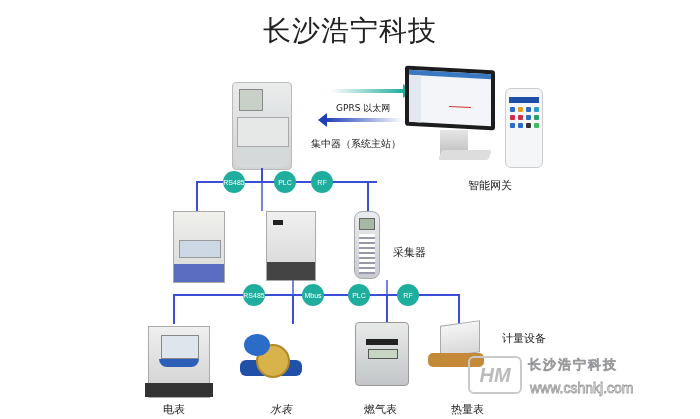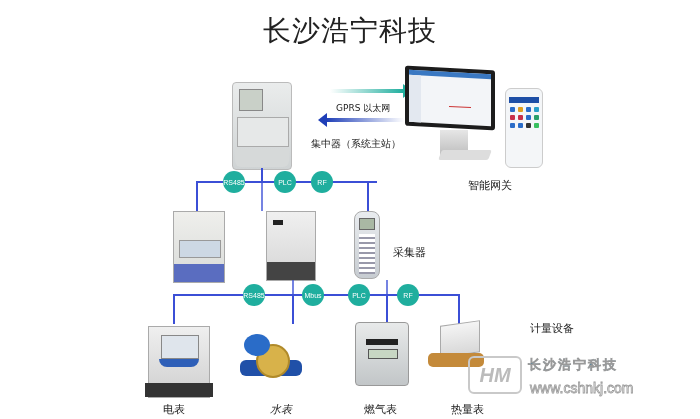--- a/index.html
+++ b/index.html
@@ -153,17 +153,17 @@
     <div class="d1"></div>
     <div class="d2"></div>
   </div>
 <div class="abs label" style="left:364px;top:402px;">燃气表</div>
 
 <div class="abs hmeter">
     <div class="body"></div>
     <div class="pipe"></div>
   </div>
 <div class="abs label" style="left:451px;top:402px;">热量表</div>
-<div class="abs label" style="left:502px;top:321px;margin-left:28px;">计量设备</div>
+<div class="abs label" style="left:502px;top:331px;">计量设备</div>
 
 <div class="abs wm-logo">HM</div>
 <div class="abs wm-cn">长沙浩宁科技</div>
 <div class="abs wm-url">www.cshnkj.com</div>
 
 </body></html>

